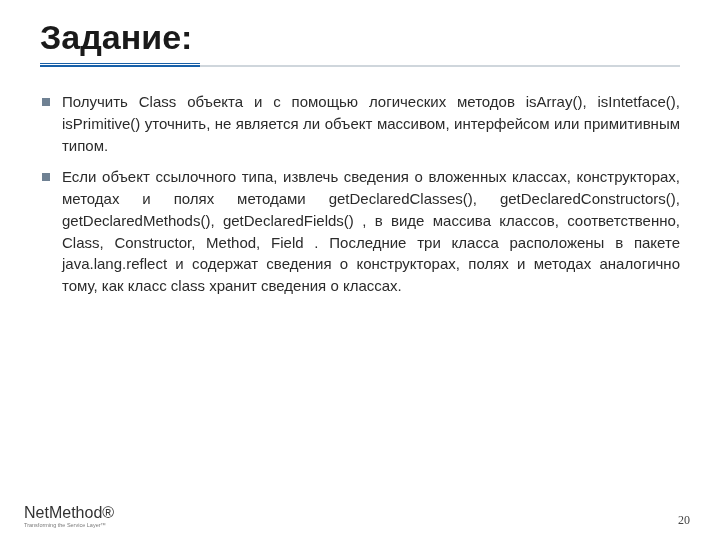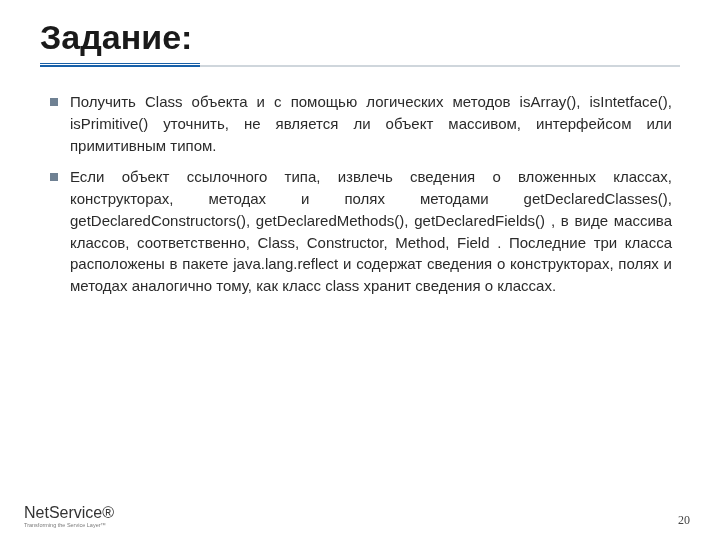--- a/index.html
+++ b/index.html
@@ -37,21 +37,21 @@
     position: absolute;
     left: 0;
     top: -2px;
     width: 25%;
     height: 1px;
     background: #1860a8;
   }
   ul.bullets {
     list-style: none;
     padding: 0;
-    margin: 8px;
+    margin: 0;
   }
   ul.bullets li {
     position: relative;
     padding-left: 22px;
     margin-bottom: 10px;
     font-size: 15px;
     line-height: 1.45;
     color: #2b2b2b;
     text-align: justify;
   }
@@ -99,20 +99,20 @@
 
   <ul class="bullets">
     <li>Получить Class объекта и с помощью логических методов isArray(), isIntetface(), isPrimitive() уточнить, не является ли объект массивом, интерфейсом или примитивным типом.</li>
     <li>Если объект ссылочного типа, извлечь сведения о вложенных классах, конструкторах, методах и полях методами getDeclaredClasses(), getDeclaredConstructors(), getDeclaredMethods(), getDeclaredFields() , в виде массива классов, соответственно, Class, Constructor, Method, Field . Последние три класса расположены в пакете java.lang.reflect и содержат сведения о конструкторах, полях и методах аналогично тому, как класс class хранит сведения о классах.</li>
   </ul>
 
   <div class="footer">
     <div class="logo-wrap">
       <div class="logo-main">
         <span class="net">Net</span>
-          <span class="cracker">Service</span>
+          <span class="cracker">Method</span>
           <span class="reg">®</span>
       </div>
       <span style="font-size:5.5px;color:#7a7a7a;">Transforming the Service Layer™</span>
     </div>
     <div class="pagenum">20</div>
   </div>
 </div>
 
 </body></html>

